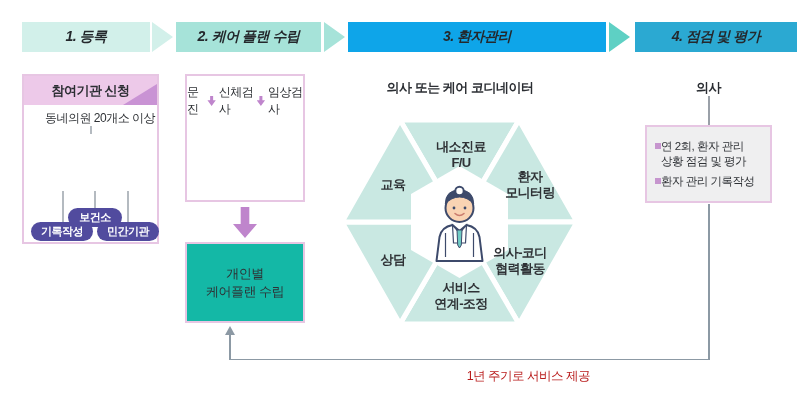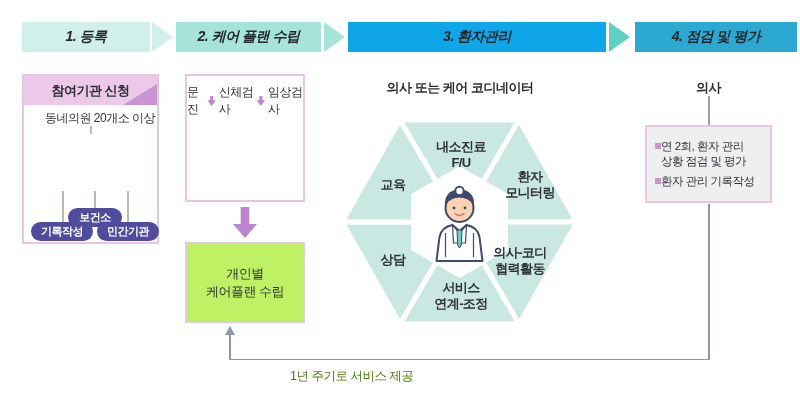--- a/index.html
+++ b/index.html
@@ -91,21 +91,21 @@
       <div class="flow-item">문진</div>
       <div class="arrow-down"></div>
       <div class="flow-item">신체검사</div>
       <div class="arrow-down"></div>
       <div class="flow-item">임상검사</div>
     </div>
   </div>
 
   <div class="abs big-arrow" style="left:233px;top:207px;"></div>
 
-  <div class="abs center-txt" style="left:185px;top:242px;width:120px;height:81px;background:#bef264;border:2px solid #e7c6e3;
+  <div class="abs center-txt" style="left:185px;top:242px;width:120px;height:81px;background:#14b8a6;border:2px solid #e7c6e3;
               font-size:13px;line-height:18px;white-space:pre-line;letter-spacing:-0.5px;">
     <span>개인별
 케어플랜 수립</span>
   </div>
 
   <div class="abs actor" style="left:330px;top:79px;width:260px;">
     <span>의사 또는 케어 코디네이터</span>
   </div>
 
   <div class="abs" style="left:338px;top:113px;width:246px;height:218px;">
@@ -161,17 +161,17 @@
     <div class="bullet-row">
       <span class="bullet-sq"></span>
       <span>환자 관리 기록작성</span>
     </div>
   </div>
 
   <div class="abs grayline" style="left:708px;top:204px;width:1.5px;height:156px;"></div>
   <div class="abs grayline" style="left:229px;top:358.5px;width:480px;height:1.5px;"></div>
   <div class="abs grayline" style="left:229px;top:334px;width:1.5px;height:26px;"></div>
   <div class="abs" style="left:225px;top:326px;width:10px;height:9px;background:#8c99a4;clip-path:polygon(50% 0,100% 100%,0 100%);"></div>
-  <div class="abs" style="left:290px;top:368px;width:300px;text-align:left;font-size:12.5px;color:#4d7c0f;letter-spacing:-0.5px;">
+  <div class="abs" style="left:290px;top:368px;width:300px;text-align:right;font-size:12.5px;color:#b91c1c;letter-spacing:-0.5px;">
     <span>1년 주기로 서비스 제공</span>
   </div>
 
 </div>
 
 </body></html>

